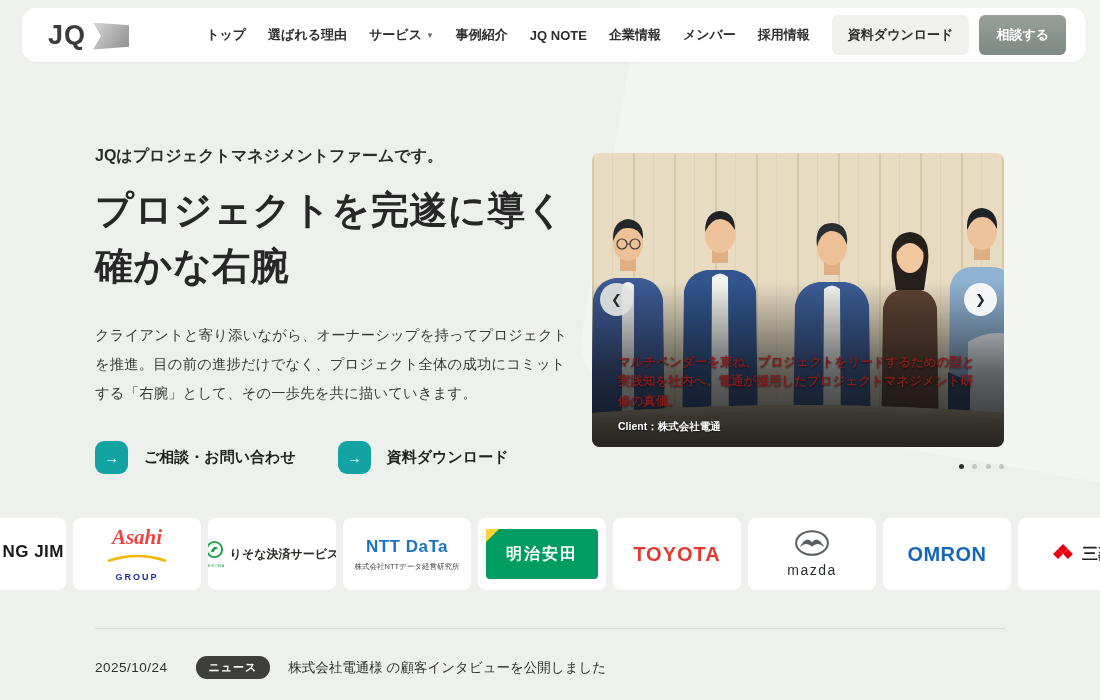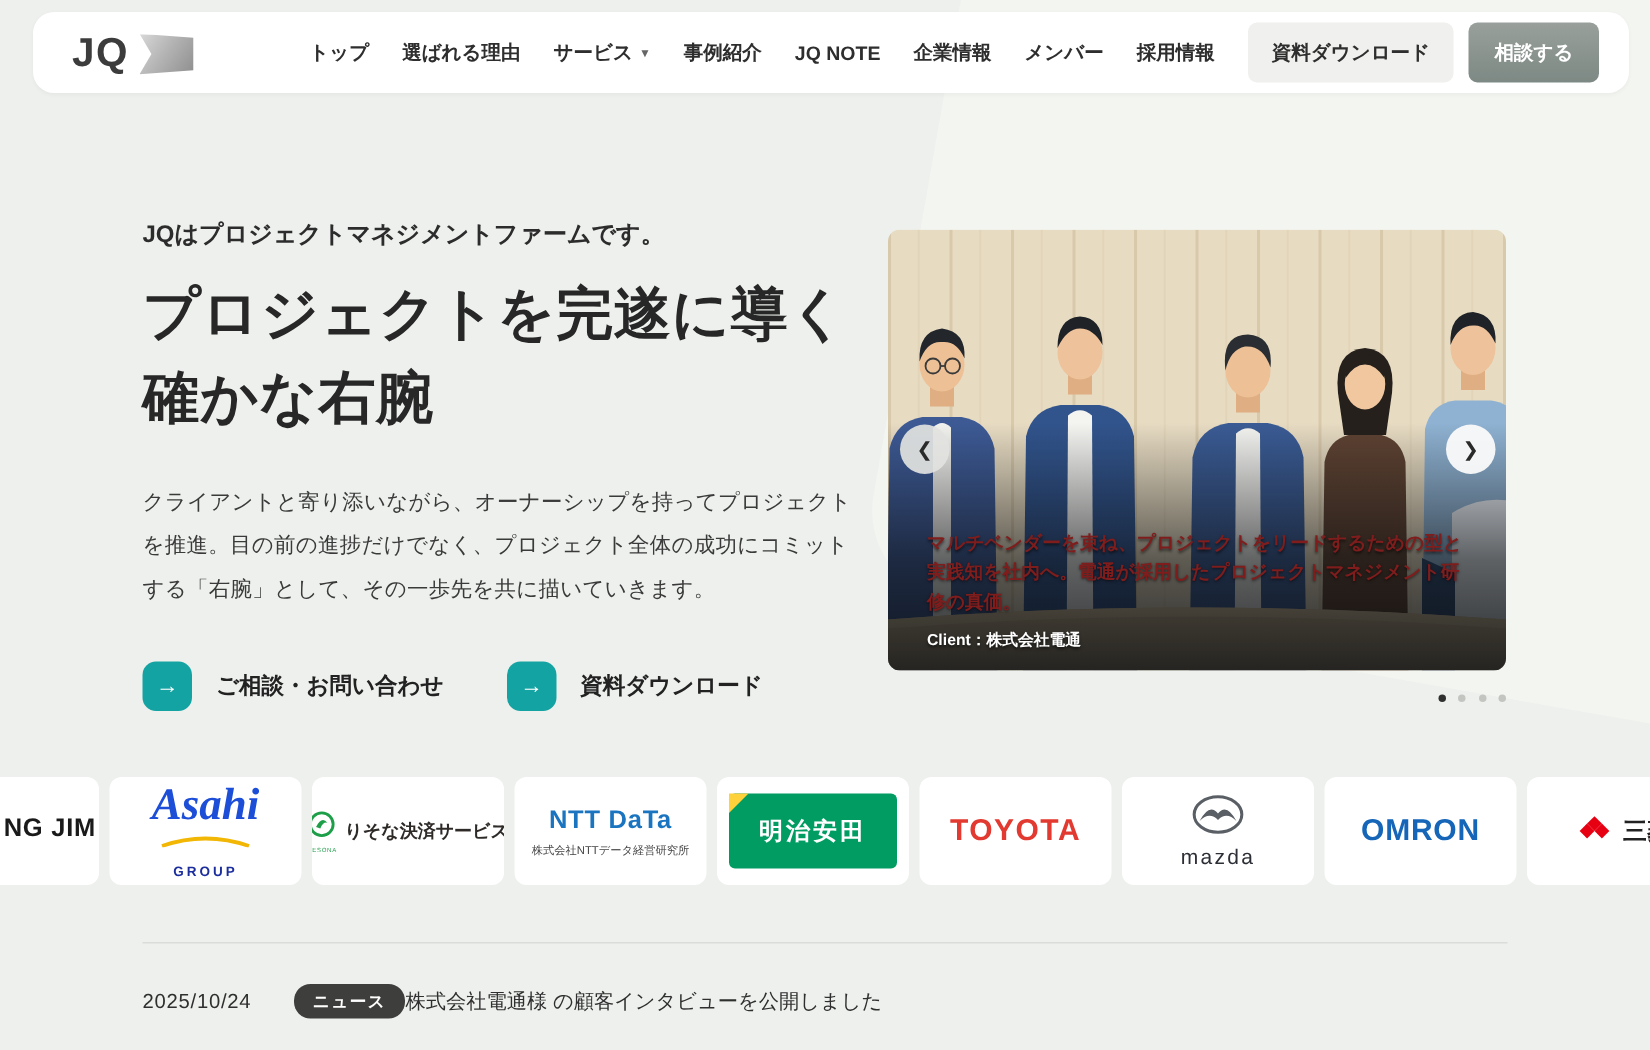--- a/index.html
+++ b/index.html
@@ -71,21 +71,21 @@
   .dot { display:inline-block; width:5px; height:5px; border-radius:50%; background:#c3c5c1; margin-left:4px; cursor:pointer; }
   .dot.active { background:#2f2f2f; }
   
   .logo-strip { position:absolute; left:-62px; top:518px; display:flex; gap:7px; z-index:2; }
   .logo-card {
     width:128px; height:72px; background:#fff; border-radius:8px; flex:none;
     display:flex; align-items:center; justify-content:center; position:relative; overflow:hidden;
   }
   .kingjim-label { position:absolute; right:2px; top:24px; font-size:17px; font-weight:900; color:#1a1a1a; letter-spacing:.5px; white-space:nowrap; }
   .asahi-wrap { text-align:center; }
-  .asahi-script { font-family:"Liberation Serif","DejaVu Serif",serif; font-style:italic; font-weight:700; font-size:30px; color:#1d4ed8; line-height:1; }
+  .asahi-script { font-family:"Liberation Serif","DejaVu Serif",serif; font-style:italic; font-weight:700; font-size:21px; color:#ef4444; line-height:1; }
   .asahi-group { font-size:9px; font-weight:700; letter-spacing:2px; color:#1c2e9e; margin-top:6px; }
   .resona-wrap { display:flex; align-items:center; gap:5px; }
   .resona-mark { text-align:center; }
   .resona-sub { font-size:4px; color:#1d9e48; letter-spacing:.5px; }
   .resona-label { font-size:12px; font-weight:800; color:#2e2a28; white-space:nowrap; }
   .ntt-wrap { text-align:center; }
   .ntt-main { font-size:17px; font-weight:700; color:#1b74c0; letter-spacing:.5px; }
   .ntt-sub { font-size:7.5px; color:#444; margin-top:5px; white-space:nowrap; }
   .meiji-box {
     position:relative; width:112px; height:50px; background:#009c62; border-radius:4px;
@@ -100,21 +100,21 @@
   .mitsu-wrap { display:flex; align-items:center; gap:8px; margin-left:18px; }
   .mitsu-label { font-size:16px; font-weight:800; color:#222; white-space:nowrap; }
   
   .news-divider { position:absolute; left:95px; top:628px; width:910px; height:1px; background:#d9dcd7; z-index:2; }
   .news-row { position:absolute; left:95px; top:656px; display:flex; align-items:center; z-index:2; cursor:pointer; }
   .news-date { font-size:13.5px; color:#2f2f2f; letter-spacing:.5px; }
   .news-badge {
     margin-left:28px; background:#3e3e3c; color:#fff; font-size:11px; font-weight:700;
     border-radius:11px; padding:4px 13px; letter-spacing:1px;
   }
-  .news-text { font-size:13.5px; color:#2f2f2f; }
+  .news-text { margin-left:18px; font-size:13.5px; color:#2f2f2f; }
 </style>
 </head>
 <body>
 
 <div class="bg-swoosh"></div>
 
 <header class="header">
   <div class="logo">
     <span class="logo-text">JQ</span>
     <span class="logo-flag"></span>

